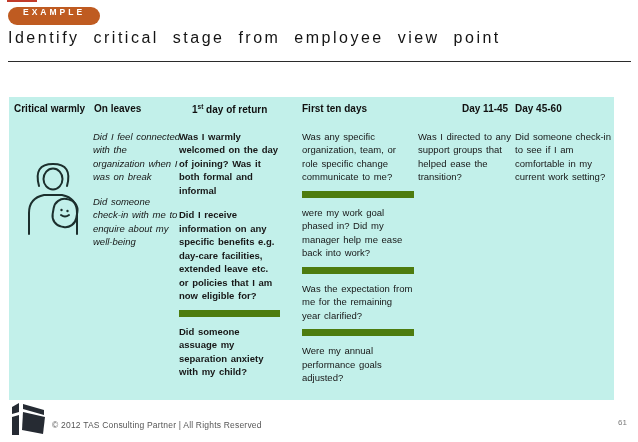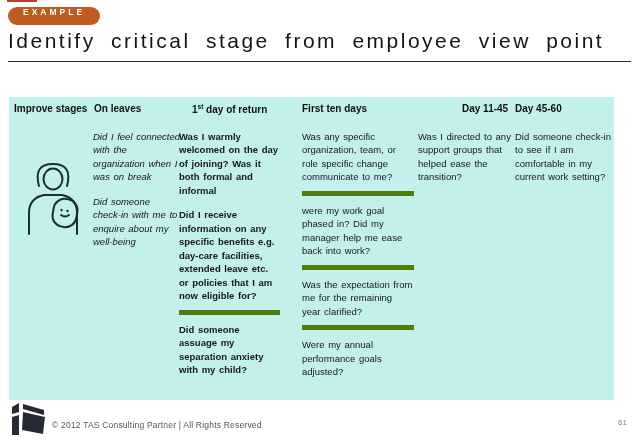--- a/index.html
+++ b/index.html
@@ -8,21 +8,21 @@
     font-family:"Liberation Sans", sans-serif;color:#161616;
   }
   .red-tick{position:absolute;left:7px;top:0;width:30px;height:2px;background:#c23b2a;}
   .badge{
     position:absolute;left:8px;top:7px;height:18px;padding:0 15px;
     background:#bf5b21;border-radius:10px;color:#fff;
     font-size:8.5px;font-weight:bold;letter-spacing:3px;
     display:flex;align-items:flex-start;justify-content:center;
   }
   .title{
-    position:absolute;left:8px;top:29px;font-size:21px;color:#141414;
+    position:absolute;left:8px;top:29px;font-size:16px;color:#141414;
     letter-spacing:2.5px;word-spacing:7px;white-space:nowrap;
   }
   .title-rule{position:absolute;left:8px;top:61px;width:623px;height:1px;background:#2b2b2b;}
 
   .journey-table{position:absolute;left:9px;top:75px;width:605px;height:325px;}
   .table-titlebar{
     height:22px;background:#16857c;color:#ffffff;font-size:10.5px;font-weight:bold;
     letter-spacing:1.6px;line-height:22px;padding-left:12px;box-sizing:border-box;
     white-space:nowrap;overflow:hidden;
   }
@@ -30,21 +30,21 @@
 
   .col-header{position:absolute;top:6px;font-weight:bold;font-size:10px;color:#101010;white-space:nowrap;}
   .col-header sup{font-size:6.5px;}
   .ch0{left:5px;} .ch1{left:85px;} .ch2{left:183px;} .ch3{left:293px;} .ch4{left:409px;padding-left:44px;} .ch5{left:506px;}
 
   .row-label{position:absolute;left:5px;top:31px;width:72px;font-weight:bold;font-size:10px;line-height:1.35;}
   .icon-mother{position:absolute;left:16px;top:64px;}
 
   .col{position:absolute;top:33px;font-size:9.5px;line-height:1.42;color:#171717;word-spacing:1px;}
   .col .item{margin-bottom:11px;}
-  .col .item.divider{border-bottom:5px solid #4d7c0f;padding-bottom:7px;margin-bottom:8px;}
+  .col .item.divider{border-bottom:7px solid #4d7c0f;padding-bottom:7px;margin-bottom:8px;}
   .colpos1{left:84px;width:88px;font-style:italic;}
   .colpos2{left:170px;width:101px;font-weight:bold;}
   .colpos3{left:293px;width:112px;}
   .colpos4{left:409px;width:94px;}
   .colpos5{left:506px;width:97px;}
 
   .logo{position:absolute;left:10px;top:401px;}
   .footer-text{position:absolute;left:52px;top:420px;font-size:8.5px;color:#565656;letter-spacing:.2px;}
   .page-num{position:absolute;left:618px;top:418px;font-size:8px;color:#7a7a7a;}
 </style>
@@ -57,21 +57,21 @@
   <span>EXAMPLE</span>
 </div>
 
 <div class="title">Identify critical stage from employee view point</div>
 <div class="title-rule"></div>
 
 <div class="journey-table">
 
   <div class="table-body">
 
-    <div class="col-header ch0">Improve stages</div>
+    <div class="col-header ch0">Critical warmly</div>
     <div class="col-header ch1">On leaves</div>
     <div class="col-header ch2"><span>1</span><sup>st</sup><span> day of return</span></div>
     <div class="col-header ch3">First ten days</div>
     <div class="col-header ch4">Day 11-45</div>
     <div class="col-header ch5">Day 45-60</div>
 
 
     <div class="icon-mother">
       <svg width="56" height="74" viewBox="0 0 56 74" fill="none" stroke="#1c2f2d" stroke-width="2" stroke-linecap="round" stroke-linejoin="round">
         <ellipse cx="28" cy="18" rx="9.5" ry="10.5"></ellipse>

